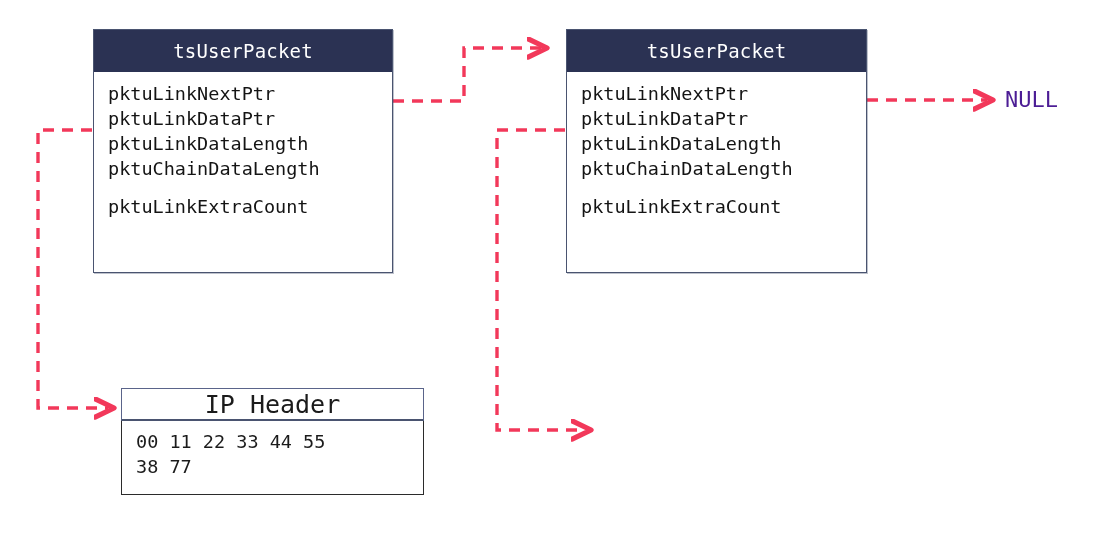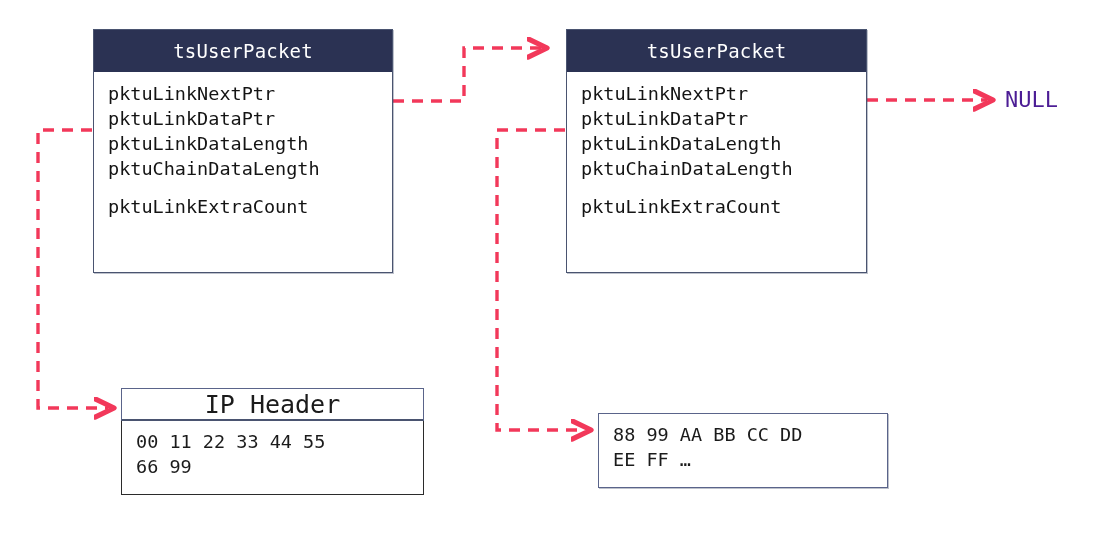--- a/index.html
+++ b/index.html
@@ -154,24 +154,18 @@
   </div>
 
   <div class="null-label" style="left:1005px; top:88px;">NULL</div>
 
   <div class="buf-box" style="left:121px; top:388px; width:303px;">
     <div class="buf-title-wrap">
       <span class="buf-title">IP Header</span>
     </div>
     <div class="buf-body" style="height:74px;">
       <div class="buf-line">00 11 22 33 44 55</div>
-      <div class="buf-line">66 99</div>
+      <div class="buf-line">38 77</div>
     </div>
   </div>
 
-  <div class="buf-box" style="left:598px; top:413px; width:290px;">
-    <div class="buf-body standalone" style="height:75px;">
-      <div class="buf-line">88 99 AA BB CC DD</div>
-      <div class="buf-line">EE FF …</div>
-    </div>
-  </div>
 
 </div>
 
 </body></html>

